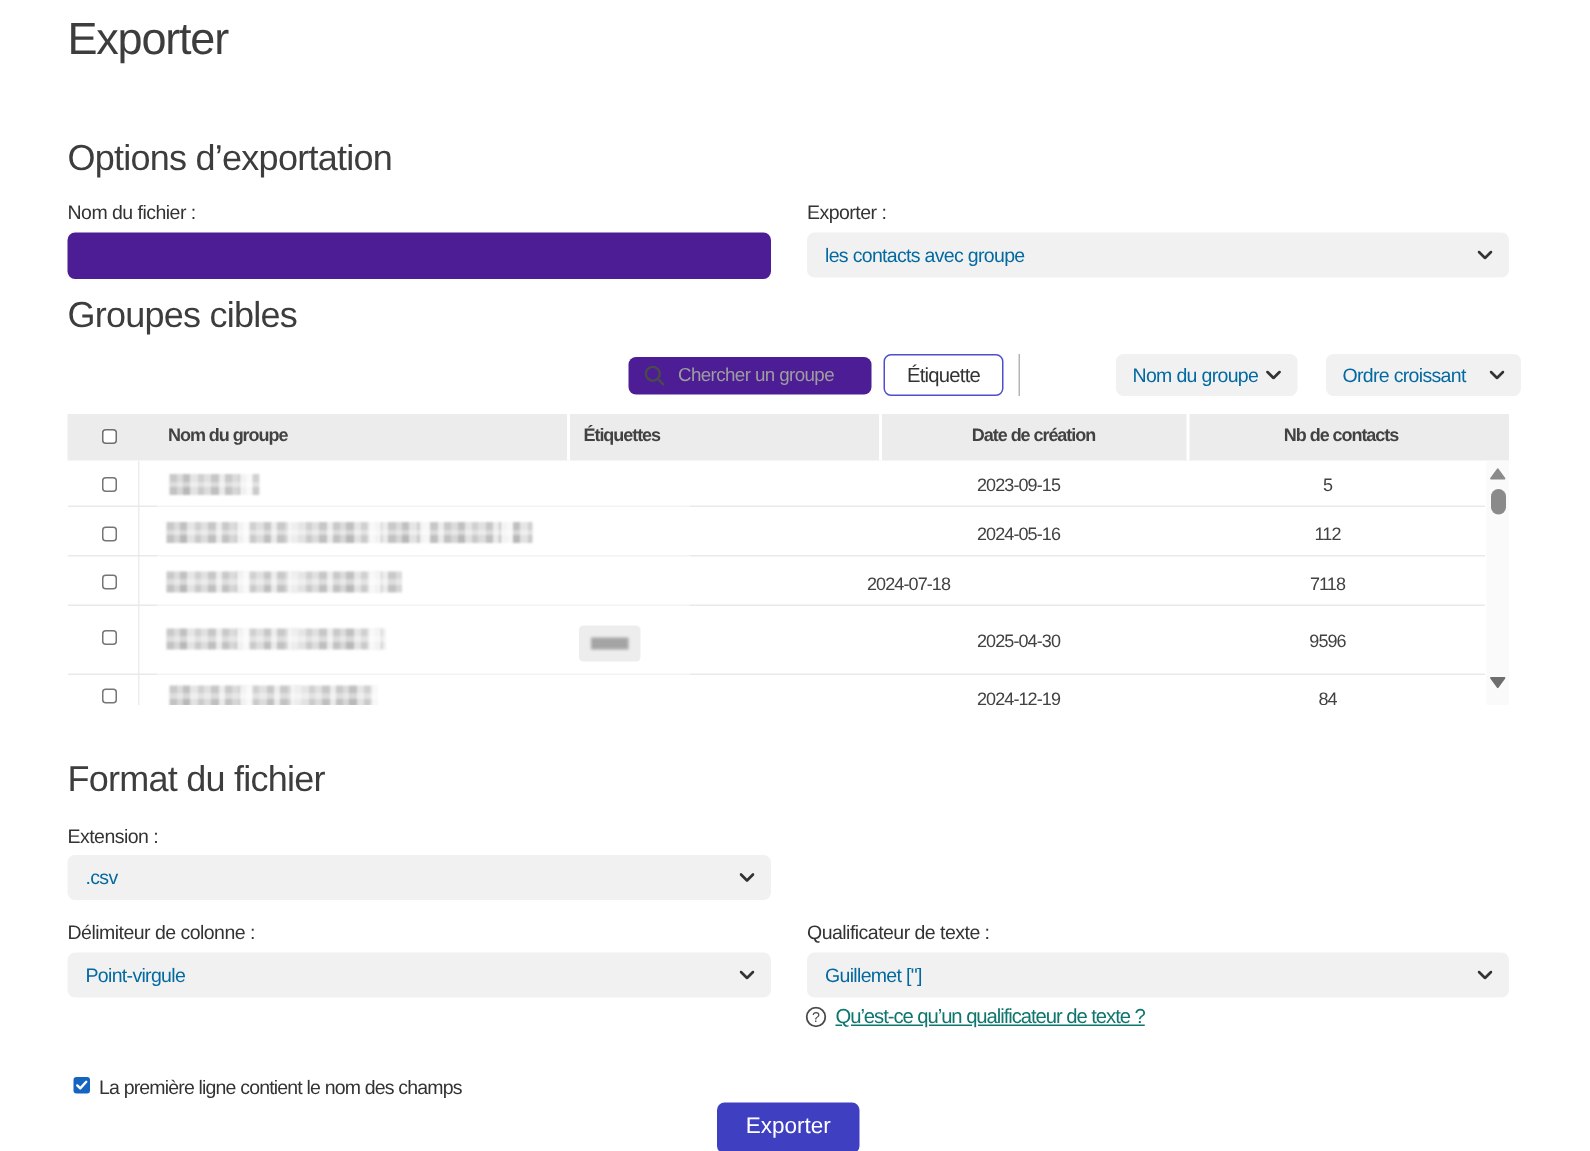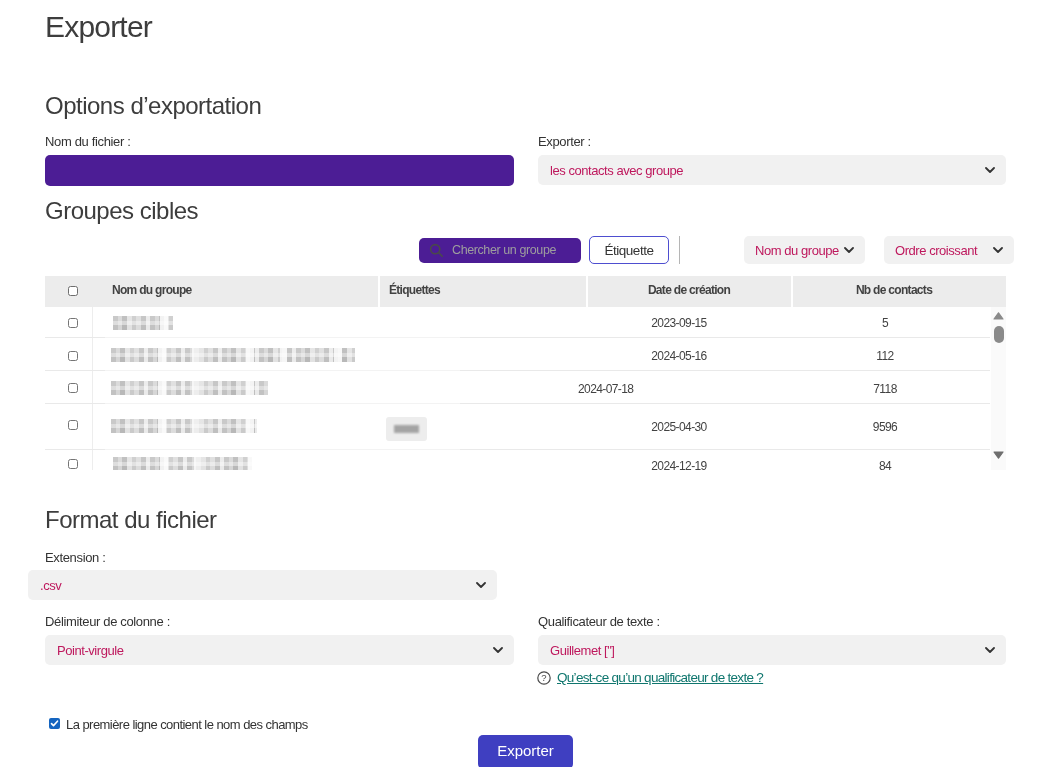--- a/index.html
+++ b/index.html
@@ -4,21 +4,21 @@
 <title>Exporter</title>
 <style>
   * { margin:0; padding:0; box-sizing:border-box; }
   html,body { width:1060px; height:767px; background:#fff; overflow:hidden;
     font-family:"Liberation Sans", sans-serif; }
   .abs { position:absolute; }
   h1 { font-size:30px; font-weight:400; color:#3d3d3d; letter-spacing:-0.8px; }
   h2 { font-size:24px; font-weight:400; color:#3d3d3d; letter-spacing:-0.5px; }
   .lbl { font-size:13px; color:#333; letter-spacing:-0.35px; }
   .field { background:#4c1d95; border-radius:5px; }
-  .sel { background:#f1f1f1; border-radius:5px; font-size:13px; color:#be185d; letter-spacing:-0.45px; }
+  .sel { background:#f1f1f1; border-radius:5px; font-size:13px; color:#0369a1; letter-spacing:-0.45px; }
   .sel .txt { position:absolute; left:12px; top:50%; transform:translateY(-50%); }
   .sel svg.chev { position:absolute; right:11px; top:50%; transform:translateY(-50%); }
   .th { font-size:12px; font-weight:700; color:#424242; letter-spacing:-0.7px; }
   .td { font-size:12px; color:#424242; letter-spacing:-0.6px; }
   .blob { position:absolute; height:14px; filter:blur(0.6px);
     background-image:
       repeating-linear-gradient(90deg, rgba(255,255,255,0) 0 47px, rgba(255,255,255,0.8) 47px 55px, rgba(255,255,255,0) 55px 81px, rgba(255,255,255,0.75) 81px 88px),
       repeating-linear-gradient(0deg, rgba(255,255,255,0) 0 5px, rgba(255,255,255,0.45) 5px 9px, rgba(255,255,255,0.12) 9px 14px),
       repeating-linear-gradient(90deg, #c2c2c2 0 5px, #d6d6d6 5px 9px, #b8b8b8 9px 14px, #e2e2e2 14px 19px, #cacaca 19px 23px, #dcdcdc 23px 28px, #bfbfbf 28px 33px, #eaeaea 33px 37px); }
 </style>
@@ -128,21 +128,21 @@
       <path d="M5.5 0.8 L10 7 H1 Z" fill="#8a8a8a" stroke="#8a8a8a" stroke-width="1.2" stroke-linejoin="round"></path>
     </svg>
   <div class="abs" style="left:948.5px; top:19px; width:10px; height:17px; background:#8a8a8a; border-radius:5px;"></div>
   <svg class="abs" style="left:948px; top:144px;" width="11" height="8" viewBox="0 0 11 8">
       <path d="M5.5 7.2 L10 1 H1 Z" fill="#6e6e6e" stroke="#6e6e6e" stroke-width="1.2" stroke-linejoin="round"></path>
     </svg>
 </div>
 
 <h2 class="abs" style="left:45px; top:506px;">Format du fichier</h2>
 <div class="abs lbl" style="left:45px; top:550px;">Extension :</div>
-<div class="abs sel" style="left:28px; top:570px; width:469px; height:30px;padding-left:14px;">
+<div class="abs sel" style="left:45px; top:570px; width:469px; height:30px;padding-left:14px;">
   <span class="txt">.csv</span>
   <svg class="chev" width="10" height="6" viewBox="0 0 10 6">
       <path d="M1 1l4 4 4-4" stroke="#333" stroke-width="1.8" fill="none" stroke-linecap="round" stroke-linejoin="round"></path>
     </svg>
 </div>
 
 <div class="abs lbl" style="left:45px; top:614px;">Délimiteur de colonne :</div>
 <div class="abs sel" style="left:45px; top:635px; width:469px; height:30px;">
   <span class="txt">Point-virgule</span>
   <svg class="chev" width="10" height="6" viewBox="0 0 10 6">

